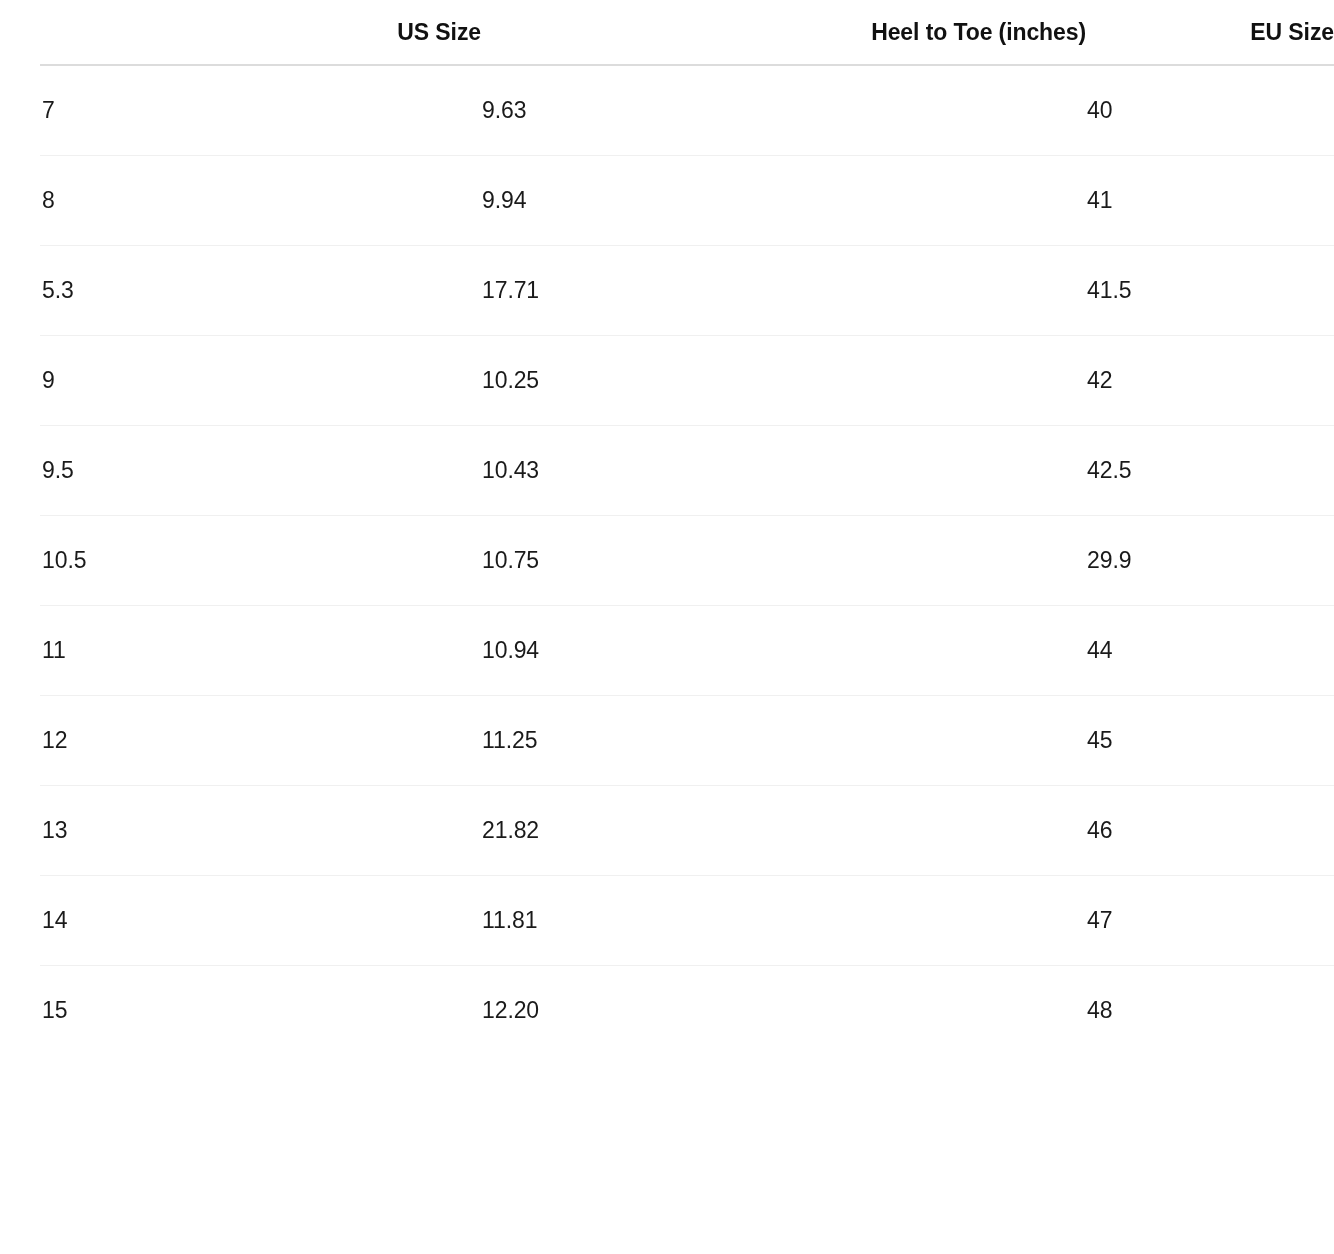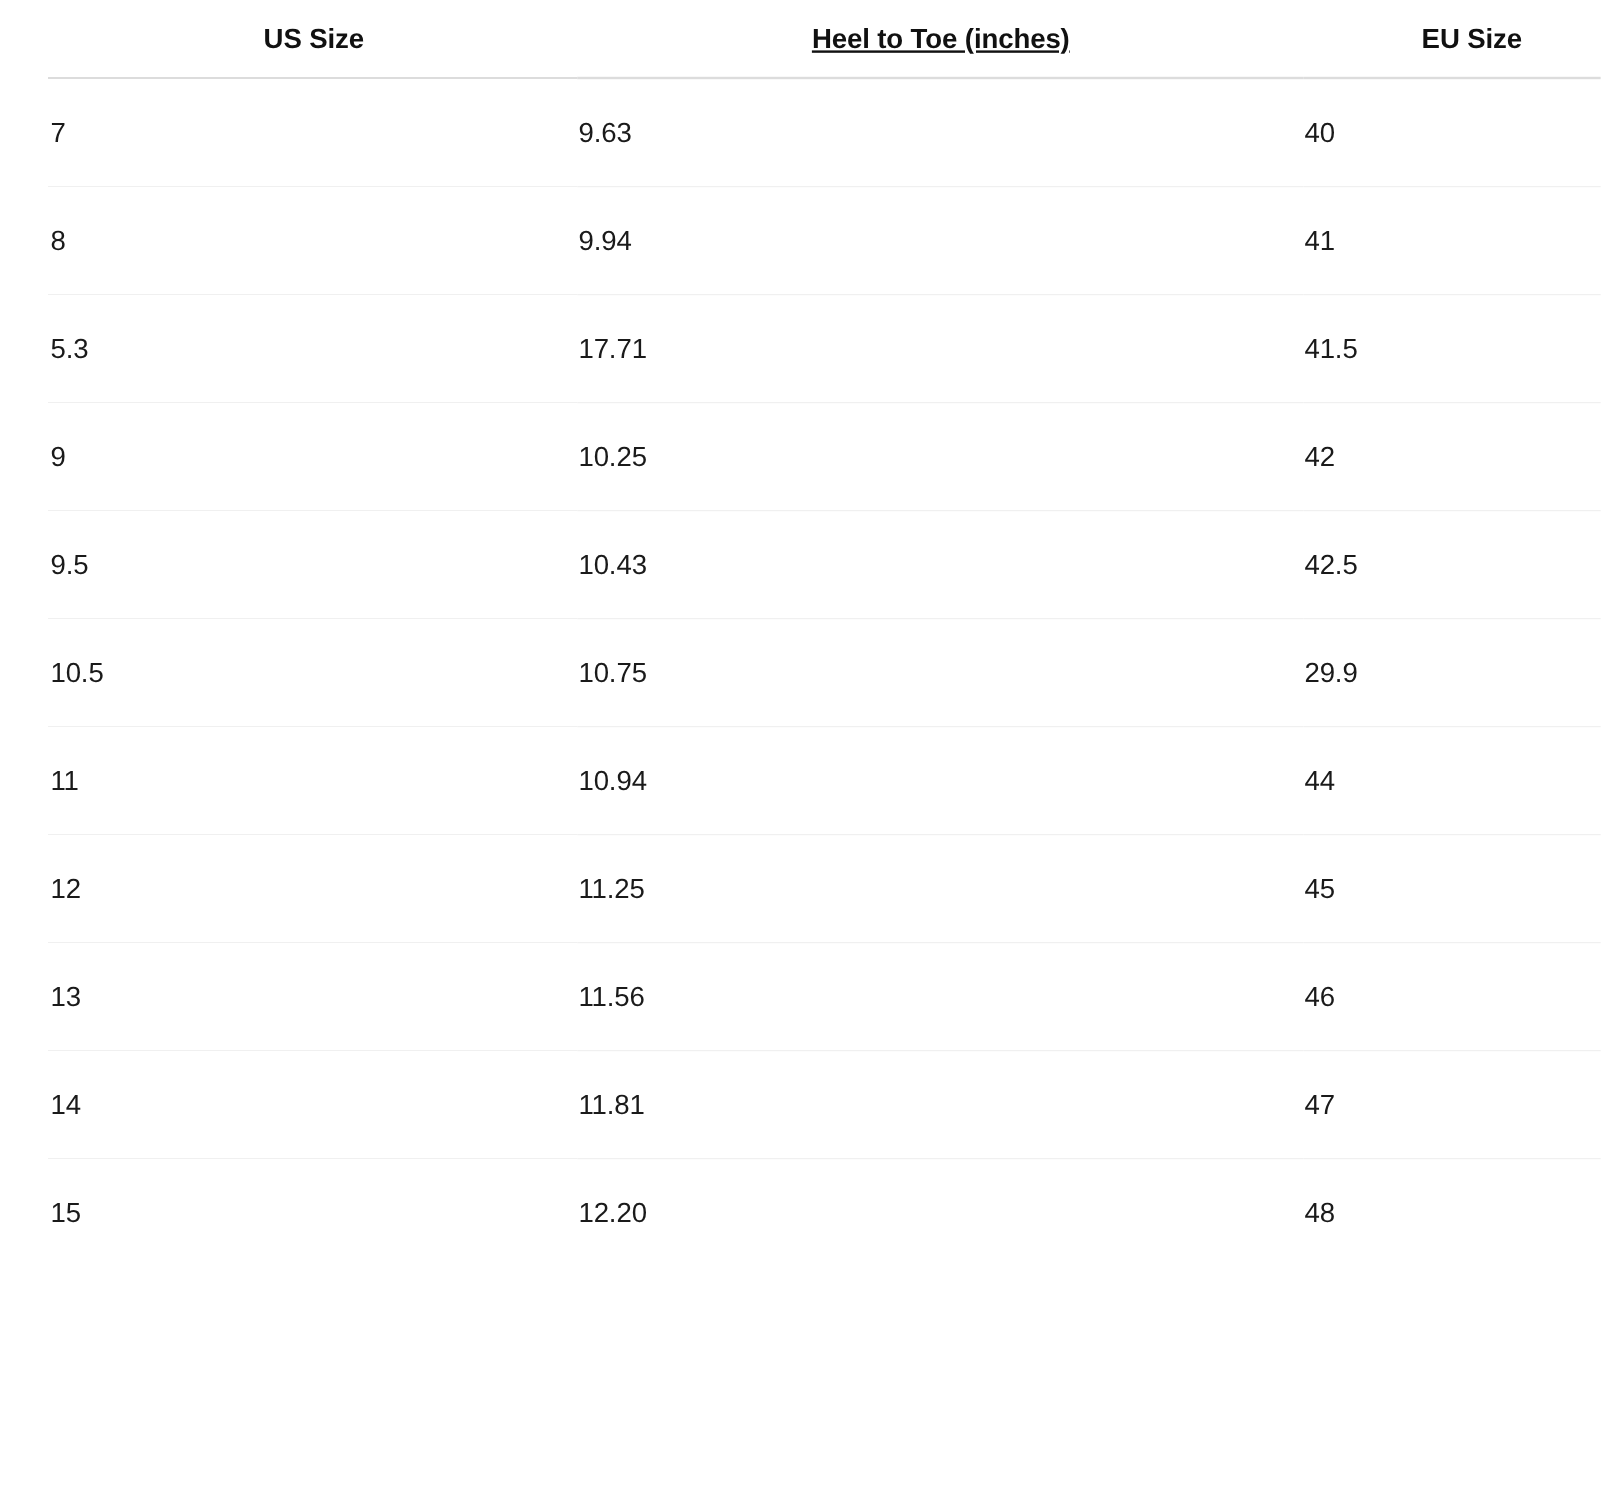--- a/index.html
+++ b/index.html
@@ -18,37 +18,37 @@
     border-collapse: collapse;
     table-layout: fixed;
   }
 
   
   col.col-us   { width: 481px; }
   col.col-heel { width: 605px; }
   col.col-eu   { width: 248px; }
 
   thead th {
-    text-align: center;
+    text-align: right;
     font-size: 23px;
     font-weight: 700;
     color: #111111;
     letter-spacing: -0.1px;
     padding: 0 0 0 0;
     height: 65px;
     vertical-align: middle;
     border-bottom: 2px solid #dcdcdc;
     background: #ffffff;
   }
 
   
   thead th:first-child .cell-inner { padding-left: 42px; }
   thead th .cell-inner { padding-left: 0; }
 
-  thead th.h-heel .cell-inner { padding-left: 1px; text-decoration: underline; }
+  thead th.h-heel .cell-inner { padding-left: 1px; }
   thead th.h-eu   .cell-inner { padding-left: 1px; margin-left: 32px; }
 
   tbody td {
     font-size: 23px;
     font-weight: 400;
     color: #1a1a1a;
     letter-spacing: -0.1px;
     height: 90px;
     vertical-align: middle;
     border-bottom: 1px solid #f0f0f0;
@@ -135,21 +135,21 @@
         <td class="c-heel"><span>10.94</span></td>
         <td class="c-eu"><span>44</span></td>
       </tr>
       <tr>
         <td class="c-us"><span class="gutter-mask"></span><span>12</span></td>
         <td class="c-heel"><span>11.25</span></td>
         <td class="c-eu"><span>45</span></td>
       </tr>
       <tr>
         <td class="c-us"><span class="gutter-mask"></span><span>13</span></td>
-        <td class="c-heel"><span>11.56</span></td>
+        <td class="c-heel"><span>21.82</span></td>
         <td class="c-eu"><span>46</span></td>
       </tr>
       <tr>
         <td class="c-us"><span class="gutter-mask"></span><span>14</span></td>
         <td class="c-heel"><span>11.81</span></td>
         <td class="c-eu"><span>47</span></td>
       </tr>
       <tr>
         <td class="c-us"><span class="gutter-mask"></span><span>15</span></td>
         <td class="c-heel"><span>12.20</span></td>

